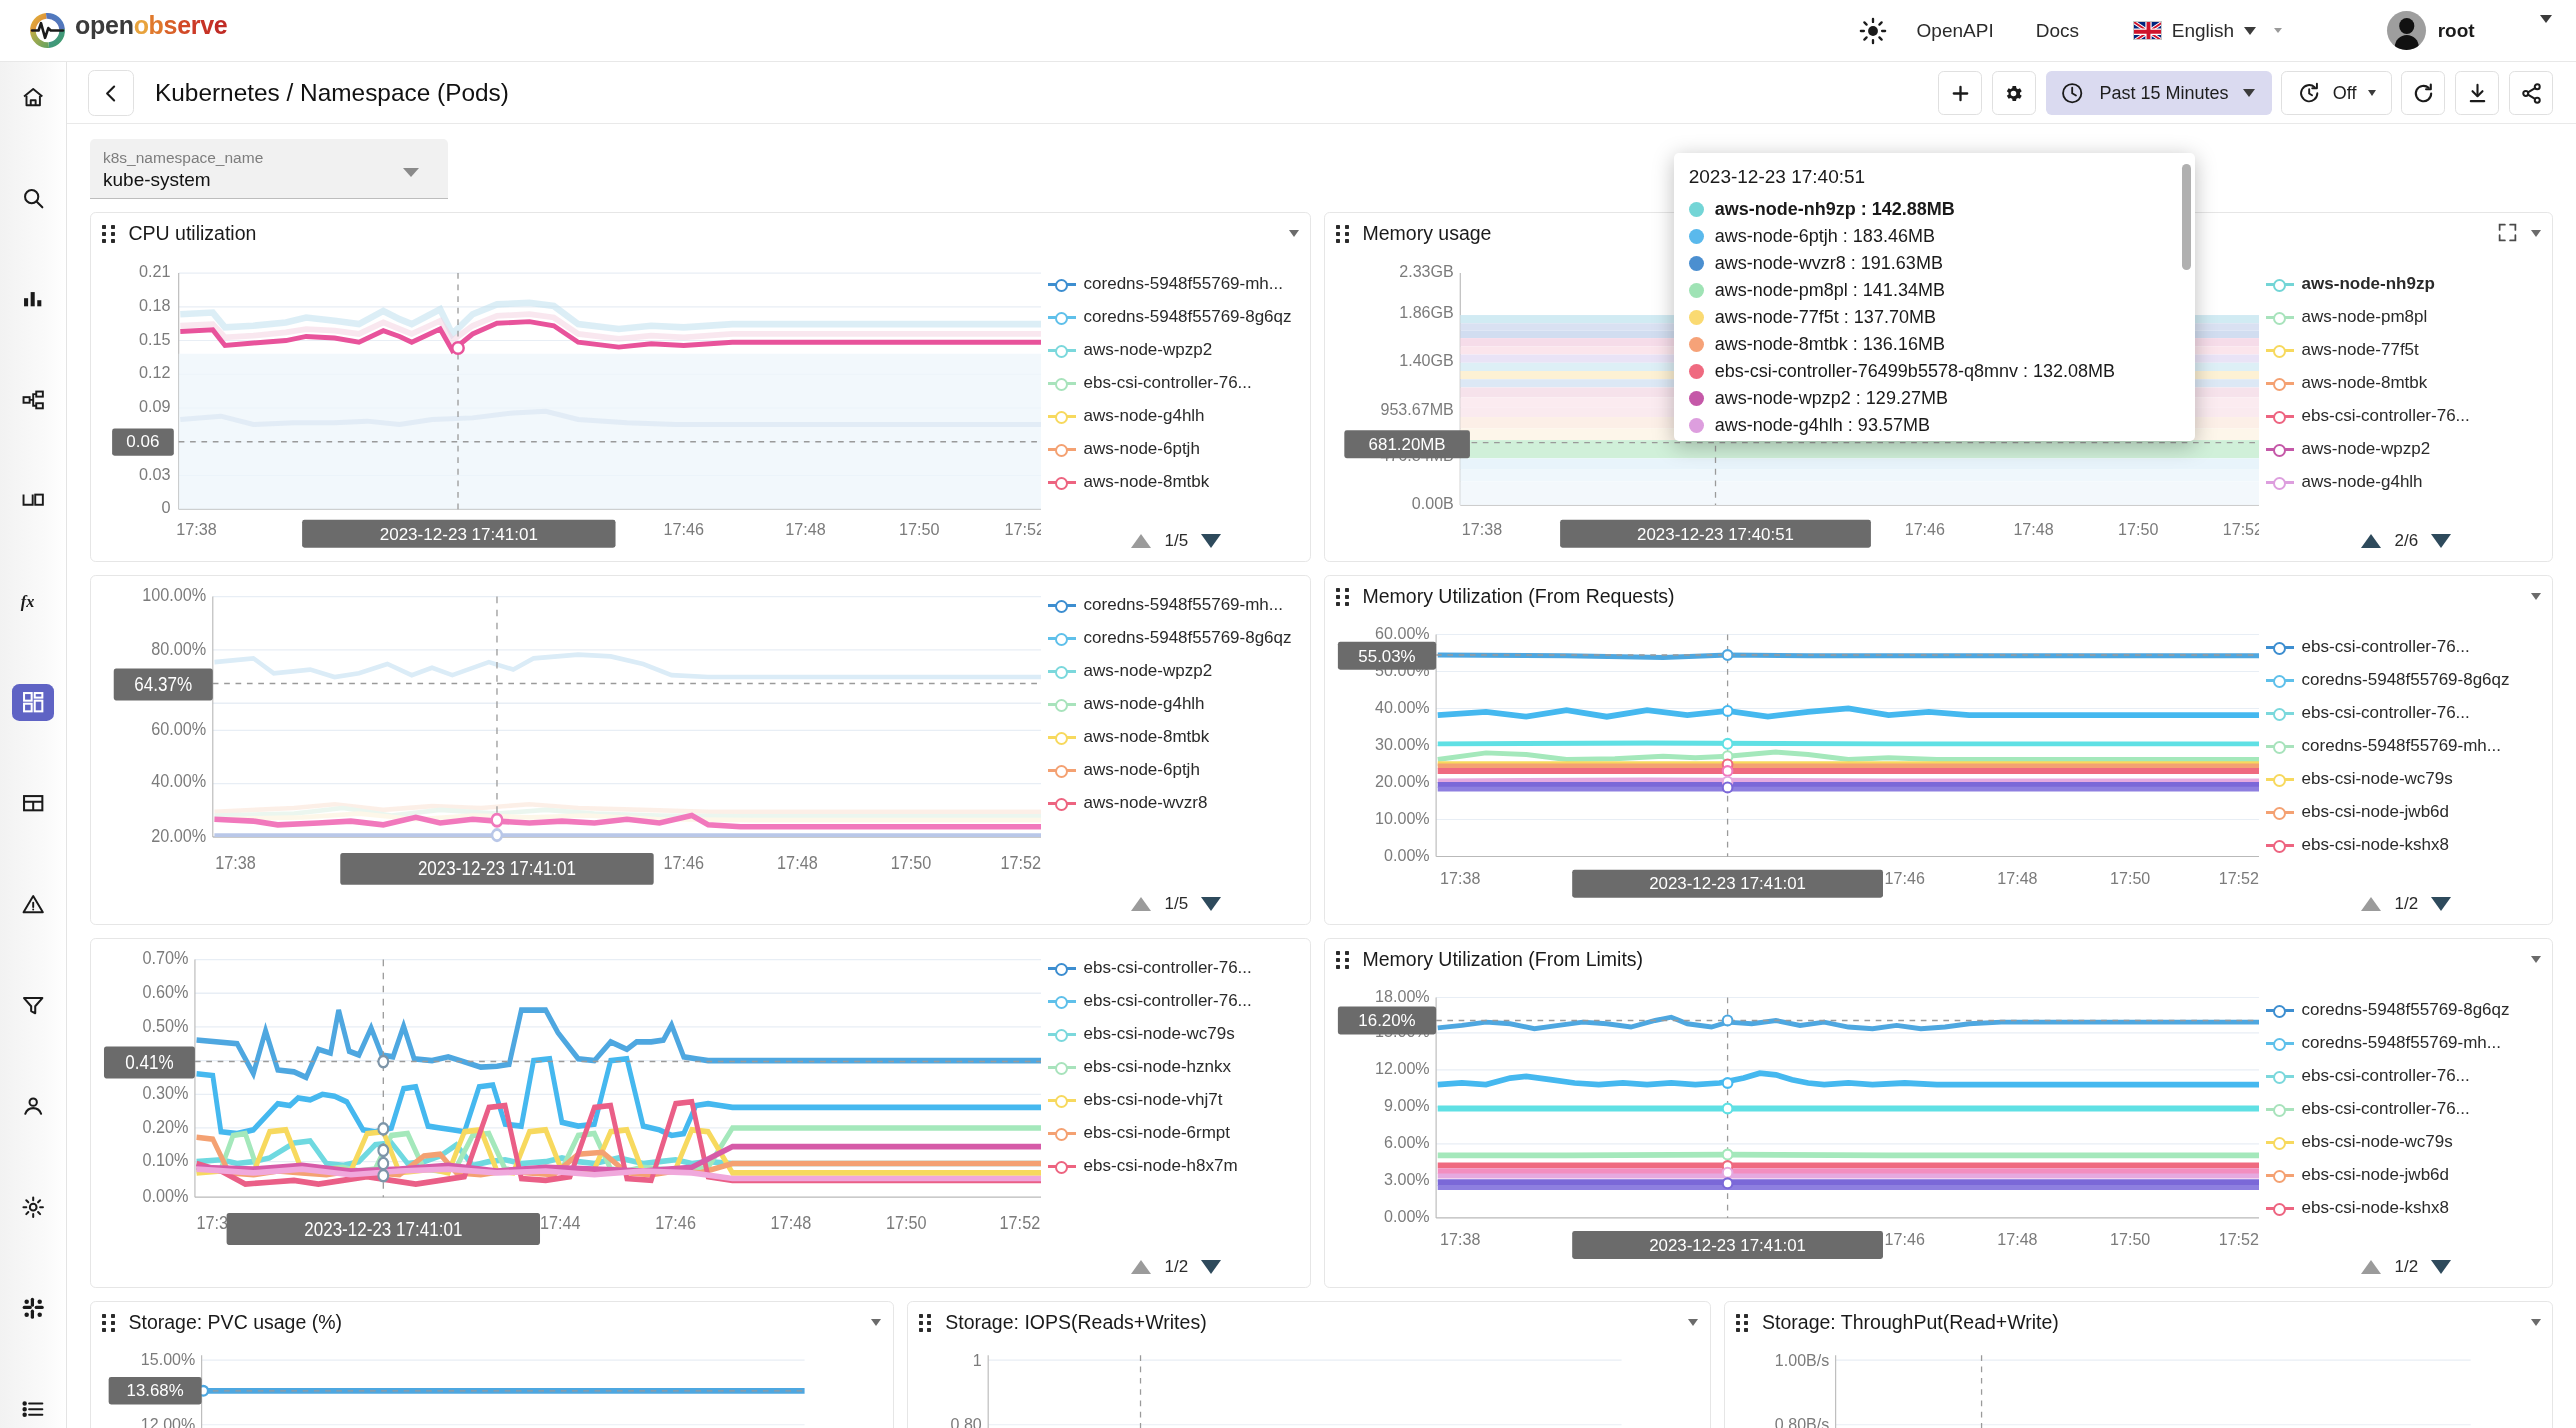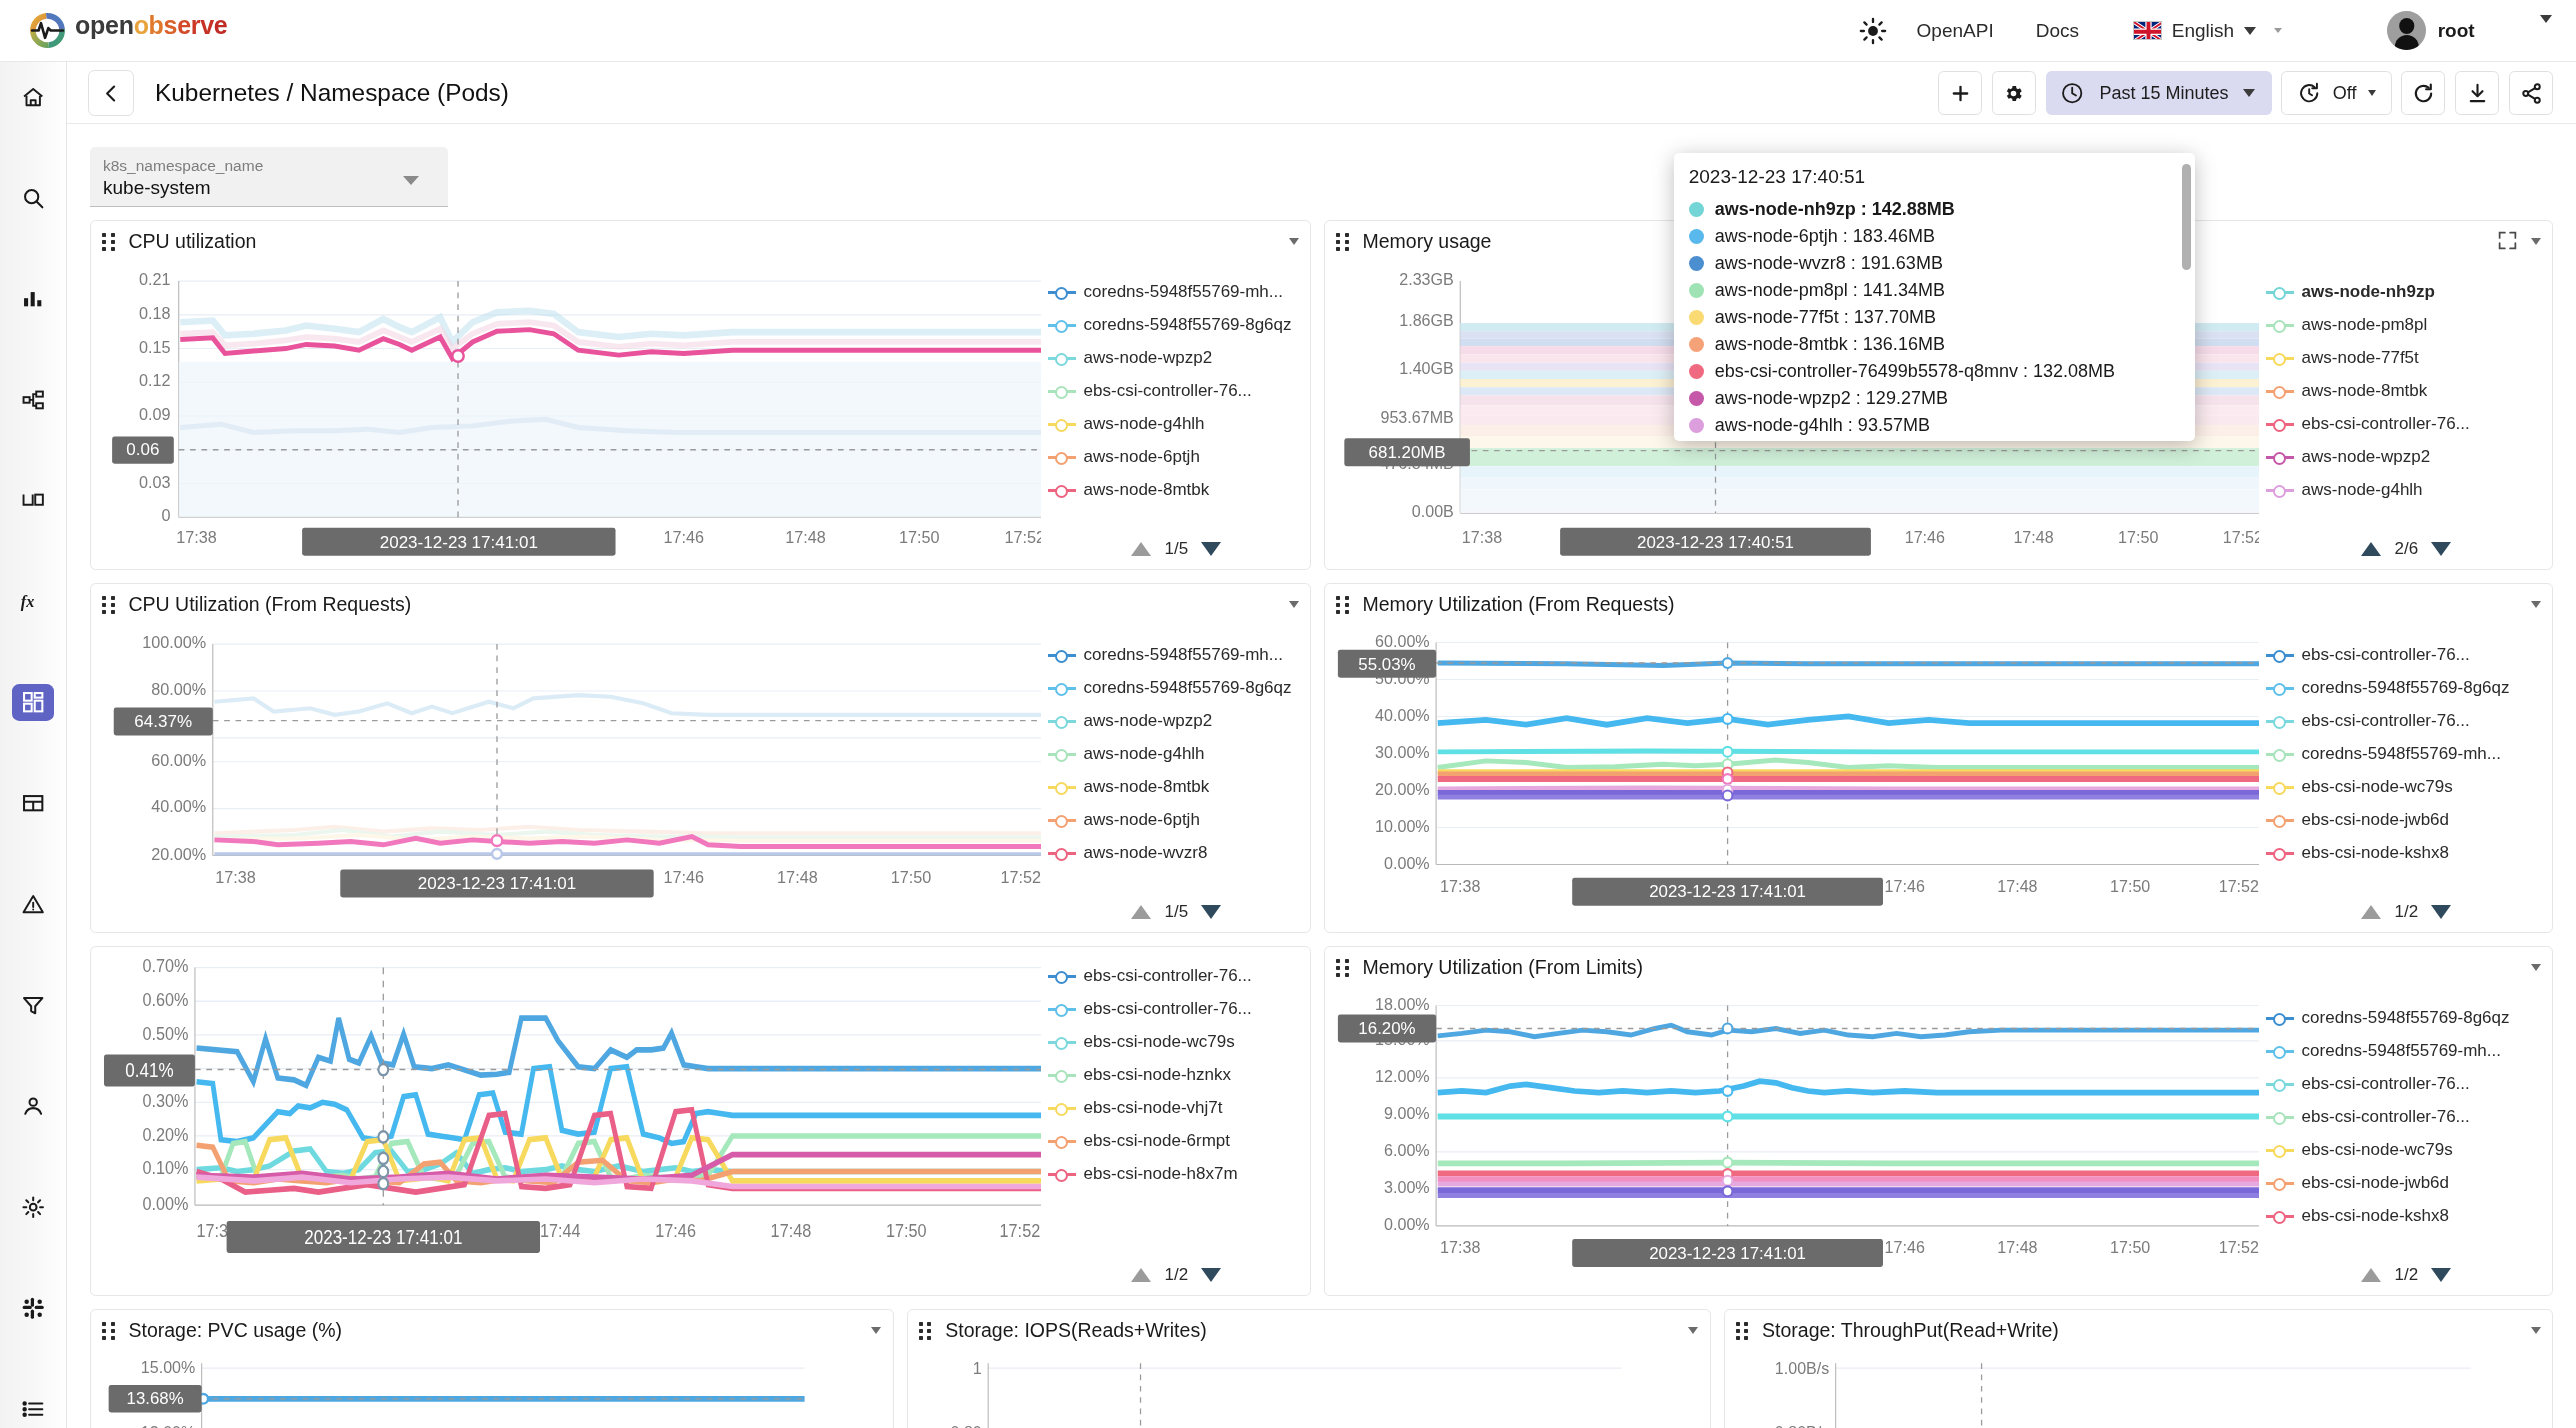--- a/index.html
+++ b/index.html
@@ -81,21 +81,21 @@
   .time-label { font-size: 18px; color: #1d1d1d; white-space: nowrap; }
   .refresh-btn { height: 44px; border: 0.8px solid #e0e0e0; border-radius: 5.7px; background: #fff; display: flex; align-items: center; gap: 11.4px; padding: 0 14.7px; cursor: pointer; }
   .refresh-label { font-size: 18px; color: #1d1d1d; }
 
   .head-sep { position: absolute; left: 0; right: 0; bottom: 0; height: 0.8px; background: #e9e9e9; }
 
   
   .var-bar { padding: 14.7px 0 8.1px 23px; }
   .var-select {
     width: 358px; height: 60px; background: #f1f1f1; border-radius: 4.9px 4.9px 0 0;
-    border-bottom: 0.8px solid #bdbdbd; padding: 9px 13px 0 13px; position: relative; cursor: pointer; margin-top: 8px;
+    border-bottom: 0.8px solid #bdbdbd; padding: 9px 13px 0 13px; position: relative; cursor: pointer;
   }
   .var-label { font-size: 15.5px; color: #7d7d7d; line-height: 1.25; }
   .var-value { font-size: 19px; color: #111; margin-top: 2.4px; }
   .var-caret { position: absolute; right: 29px; top: 29px; width: 0; height: 0; border-left: 8.1px solid transparent; border-right: 8.1px solid transparent; border-top: 9.8px solid #8a8a8a; }
 
   
   .grid { padding: 4.9px 23px 0 23px; }
   .row { display: flex; gap: 13px; margin-bottom: 13px; }
 
   .panel {
@@ -605,34 +605,20 @@
               <span class="tri-dn"></span>
             </div>
           </div>
         </div>
       </div>
     </div>
 
     <div class="row">
 
       <div class="panel" style="width:1221px;height:350px">
-        <div class="panel-head">
-          <span class="drag-dots">
-              <i></i>
-              <i></i>
-              <i></i>
-              <i></i>
-              <i></i>
-              <i></i>
-            </span>
-          <span class="panel-title">CPU Utilization (From Requests)</span>
-          <span class="panel-actions">
-              <span class="dd-caret"></span>
-            </span>
-        </div>
         <div class="panel-body">
           <div class="chart-area">
             <svg class="chart-svg" viewBox="0 0 1170 372" preserveAspectRatio="none">
               <g>
                 <text class="axis-txt" x="142" y="27" text-anchor="end">100.00%</text>
                 <text class="axis-txt" x="142" y="84" text-anchor="end">80.00%</text>
                 <text class="axis-txt" x="142" y="170" text-anchor="end">60.00%</text>
                 <text class="axis-txt" x="142" y="226" text-anchor="end">40.00%</text>
                 <text class="axis-txt" x="142" y="284" text-anchor="end">20.00%</text>
               </g>

